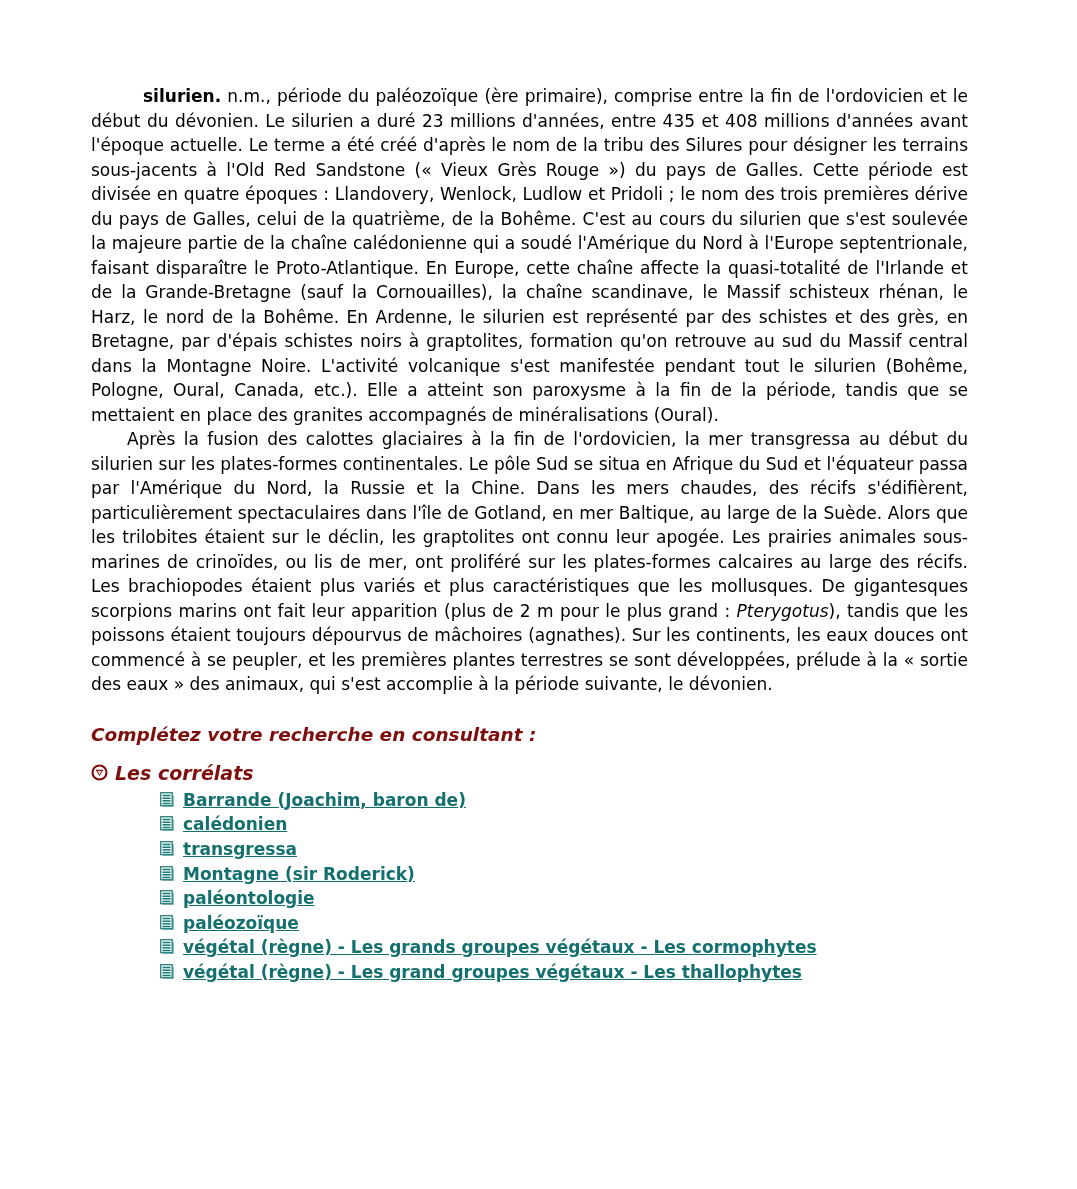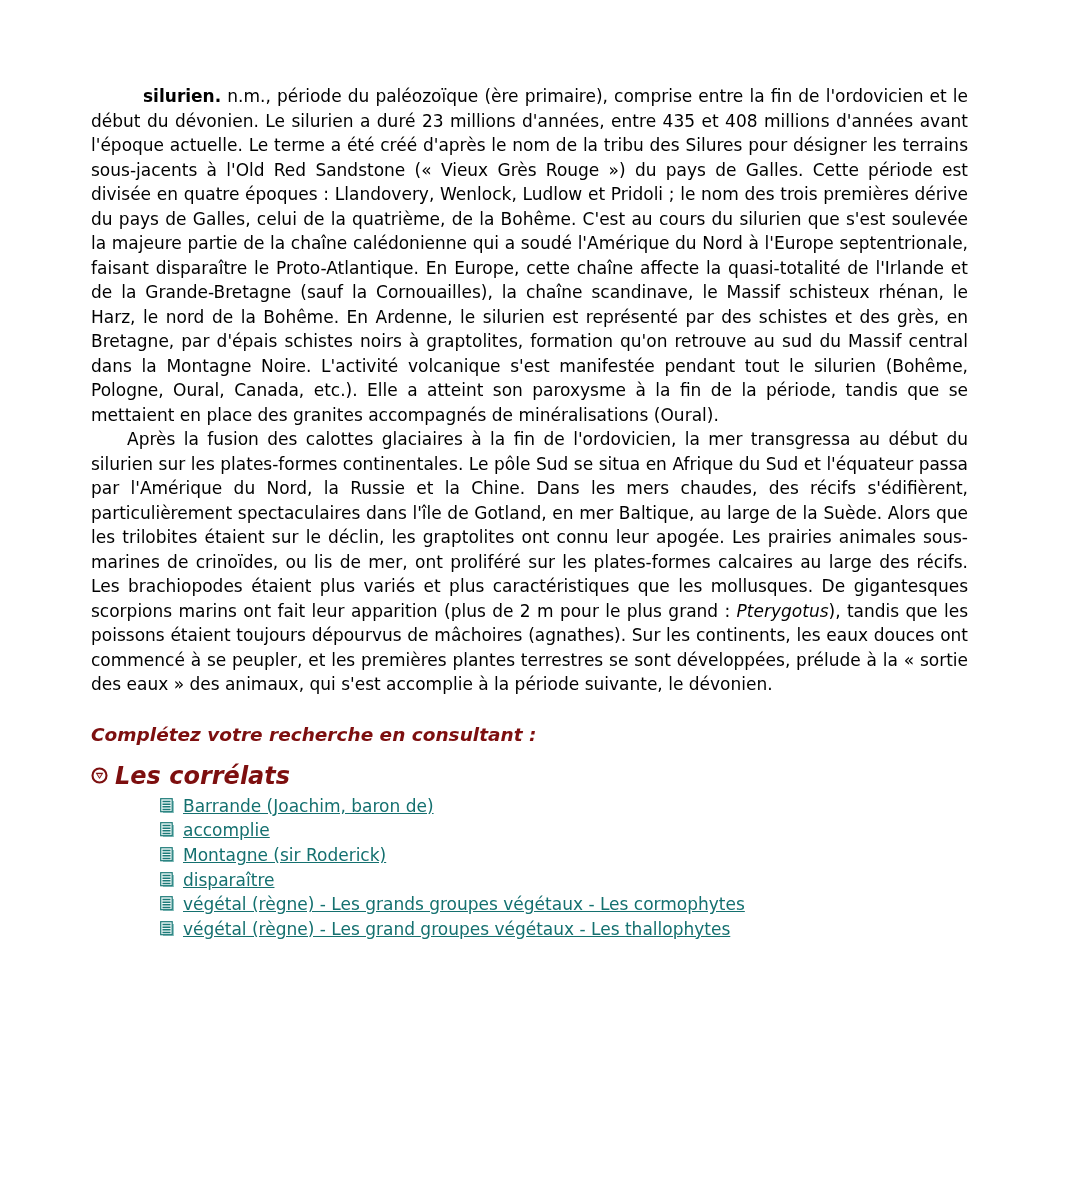--- a/index.html
+++ b/index.html
@@ -37,29 +37,30 @@
     font-style: italic;
     color: var(--accent, #7d0f0f);
   }
   .correlats-row {
     display: flex;
     align-items: center;
     gap: 7px;
     margin-top: 10px;
   }
   .correlats-label {
-    font-size: 24px;
+    font-size: 19px;
     font-weight: bold;
     font-style: italic;
     color: var(--accent, #7d0f0f);
   }
   .links-list {
     list-style: none;
     margin: 4px 0 2px 69px;
     padding: 0;
+    font-weight: bold;
   }
   .links-list li {
     display: flex;
     align-items: center;
     gap: 8px;
     height: 24.6px;
   }
   .doc-link {
     font-size: 17px;
     color: var(--link, #14706f);
@@ -107,41 +108,61 @@
       <a class="doc-link">Barrande (Joachim, baron de)</a>
     </li>
     <li>
       <span class="icon-wrap">
         <svg width="15" height="16" viewBox="0 0 15 16" aria-hidden="true">
           <rect x="3" y="3" width="11" height="12" fill="#8fc4c1"></rect>
           <rect x="0.7" y="0.7" width="11.5" height="13" fill="#eef8f7" stroke="#1c7a78" stroke-width="1.2"></rect>
           <path d="M2.5 3.6 h8 M2.5 6.2 h8 M2.5 8.8 h8 M2.5 11.4 h8" stroke="#1c7a78" stroke-width="1.5"></path>
         </svg>
       </span>
-      <a class="doc-link">accomplie</a>
+      <a class="doc-link">calédonien</a>
+    </li>
+    <li>
+      <span class="icon-wrap">
+        <svg width="15" height="16" viewBox="0 0 15 16" aria-hidden="true">
+          <rect x="3" y="3" width="11" height="12" fill="#8fc4c1"></rect>
+          <rect x="0.7" y="0.7" width="11.5" height="13" fill="#eef8f7" stroke="#1c7a78" stroke-width="1.2"></rect>
+          <path d="M2.5 3.6 h8 M2.5 6.2 h8 M2.5 8.8 h8 M2.5 11.4 h8" stroke="#1c7a78" stroke-width="1.5"></path>
+        </svg>
+      </span>
+      <a class="doc-link">transgressa</a>
     </li>
     <li>
       <span class="icon-wrap">
         <svg width="15" height="16" viewBox="0 0 15 16" aria-hidden="true">
           <rect x="3" y="3" width="11" height="12" fill="#8fc4c1"></rect>
           <rect x="0.7" y="0.7" width="11.5" height="13" fill="#eef8f7" stroke="#1c7a78" stroke-width="1.2"></rect>
           <path d="M2.5 3.6 h8 M2.5 6.2 h8 M2.5 8.8 h8 M2.5 11.4 h8" stroke="#1c7a78" stroke-width="1.5"></path>
         </svg>
       </span>
       <a class="doc-link">Montagne (sir Roderick)</a>
     </li>
     <li>
       <span class="icon-wrap">
         <svg width="15" height="16" viewBox="0 0 15 16" aria-hidden="true">
           <rect x="3" y="3" width="11" height="12" fill="#8fc4c1"></rect>
           <rect x="0.7" y="0.7" width="11.5" height="13" fill="#eef8f7" stroke="#1c7a78" stroke-width="1.2"></rect>
           <path d="M2.5 3.6 h8 M2.5 6.2 h8 M2.5 8.8 h8 M2.5 11.4 h8" stroke="#1c7a78" stroke-width="1.5"></path>
         </svg>
       </span>
-      <a class="doc-link">disparaître</a>
+      <a class="doc-link">paléontologie</a>
+    </li>
+    <li>
+      <span class="icon-wrap">
+        <svg width="15" height="16" viewBox="0 0 15 16" aria-hidden="true">
+          <rect x="3" y="3" width="11" height="12" fill="#8fc4c1"></rect>
+          <rect x="0.7" y="0.7" width="11.5" height="13" fill="#eef8f7" stroke="#1c7a78" stroke-width="1.2"></rect>
+          <path d="M2.5 3.6 h8 M2.5 6.2 h8 M2.5 8.8 h8 M2.5 11.4 h8" stroke="#1c7a78" stroke-width="1.5"></path>
+        </svg>
+      </span>
+      <a class="doc-link">paléozoïque</a>
     </li>
     <li>
       <span class="icon-wrap">
         <svg width="15" height="16" viewBox="0 0 15 16" aria-hidden="true">
           <rect x="3" y="3" width="11" height="12" fill="#8fc4c1"></rect>
           <rect x="0.7" y="0.7" width="11.5" height="13" fill="#eef8f7" stroke="#1c7a78" stroke-width="1.2"></rect>
           <path d="M2.5 3.6 h8 M2.5 6.2 h8 M2.5 8.8 h8 M2.5 11.4 h8" stroke="#1c7a78" stroke-width="1.5"></path>
         </svg>
       </span>
       <a class="doc-link">végétal (règne) - Les grands groupes végétaux - Les cormophytes</a>

